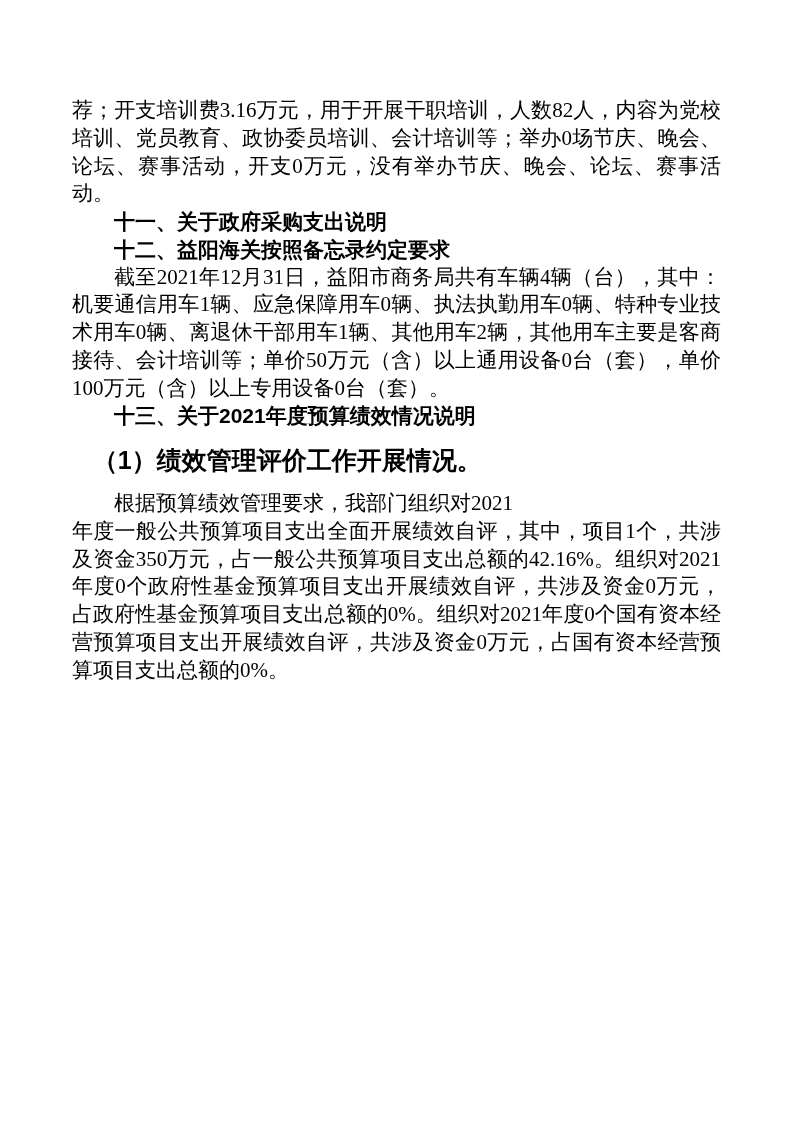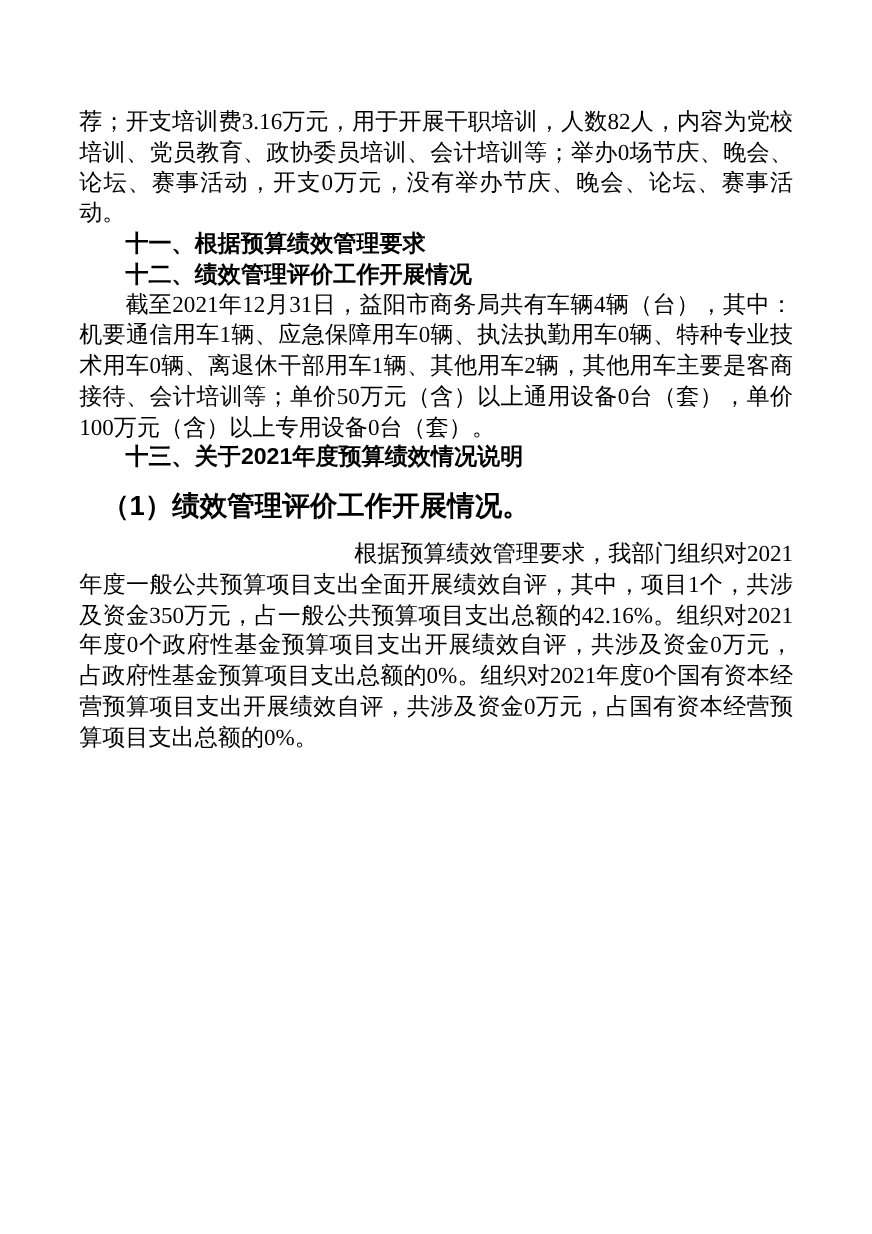--- a/index.html
+++ b/index.html
@@ -26,21 +26,21 @@
     font-size: 21px;
     line-height: 27.75px;
     text-align: justify;
     margin: 0;
     word-break: break-all;
   }
   .para.indent {
     text-indent: 2em;
   }
   .para.short-line {
-    text-align: right;
+    text-align: left;
   }
   .sec-heading {
     font-family: "Liberation Sans", "DejaVu Sans", sans-serif;
     font-weight: bold;
     font-size: 21px;
     line-height: 27.75px;
     margin: 0;
     text-indent: 2em;
     text-align: left;
   }
@@ -55,24 +55,24 @@
   }
 </style>
 </head>
 <body>
 
 <div class="page">
   <div class="content">
 
     <p class="para">荐；开支培训费3.16万元，用于开展干职培训，人数82人，内容为党校培训、党员教育、政协委员培训、会计培训等；举办0场节庆、晚会、论坛、赛事活动，开支0万元，没有举办节庆、晚会、论坛、赛事活动。</p>
 
-    <h2 class="sec-heading">十一、根据预算绩效管理要求</h2>
+    <h2 class="sec-heading">十一、关于政府采购支出说明</h2>
 
 
-    <h2 class="sec-heading">十二、绩效管理评价工作开展情况</h2>
+    <h2 class="sec-heading">十二、益阳海关按照备忘录约定要求</h2>
 
     <p class="para indent">截至2021年12月31日，益阳市商务局共有车辆4辆（台），其中：机要通信用车1辆、应急保障用车0辆、执法执勤用车0辆、特种专业技术用车0辆、离退休干部用车1辆、其他用车2辆，其他用车主要是客商接待、会计培训等；单价50万元（含）以上通用设备0台（套），单价100万元（含）以上专用设备0台（套）。</p>
 
     <h2 class="sec-heading">十三、关于2021年度预算绩效情况说明</h2>
 
     <h3 class="sub-heading">（1）绩效管理评价工作开展情况。</h3>
 
     <p class="para indent short-line">根据预算绩效管理要求，我部门组织对2021</p>
 
     <p class="para">年度一般公共预算项目支出全面开展绩效自评，其中，项目1个，共涉及资金350万元，占一般公共预算项目支出总额的42.16%。组织对2021年度0个政府性基金预算项目支出开展绩效自评，共涉及资金0万元，占政府性基金预算项目支出总额的0%。组织对2021年度0个国有资本经营预算项目支出开展绩效自评，共涉及资金0万元，占国有资本经营预算项目支出总额的0%。</p>

